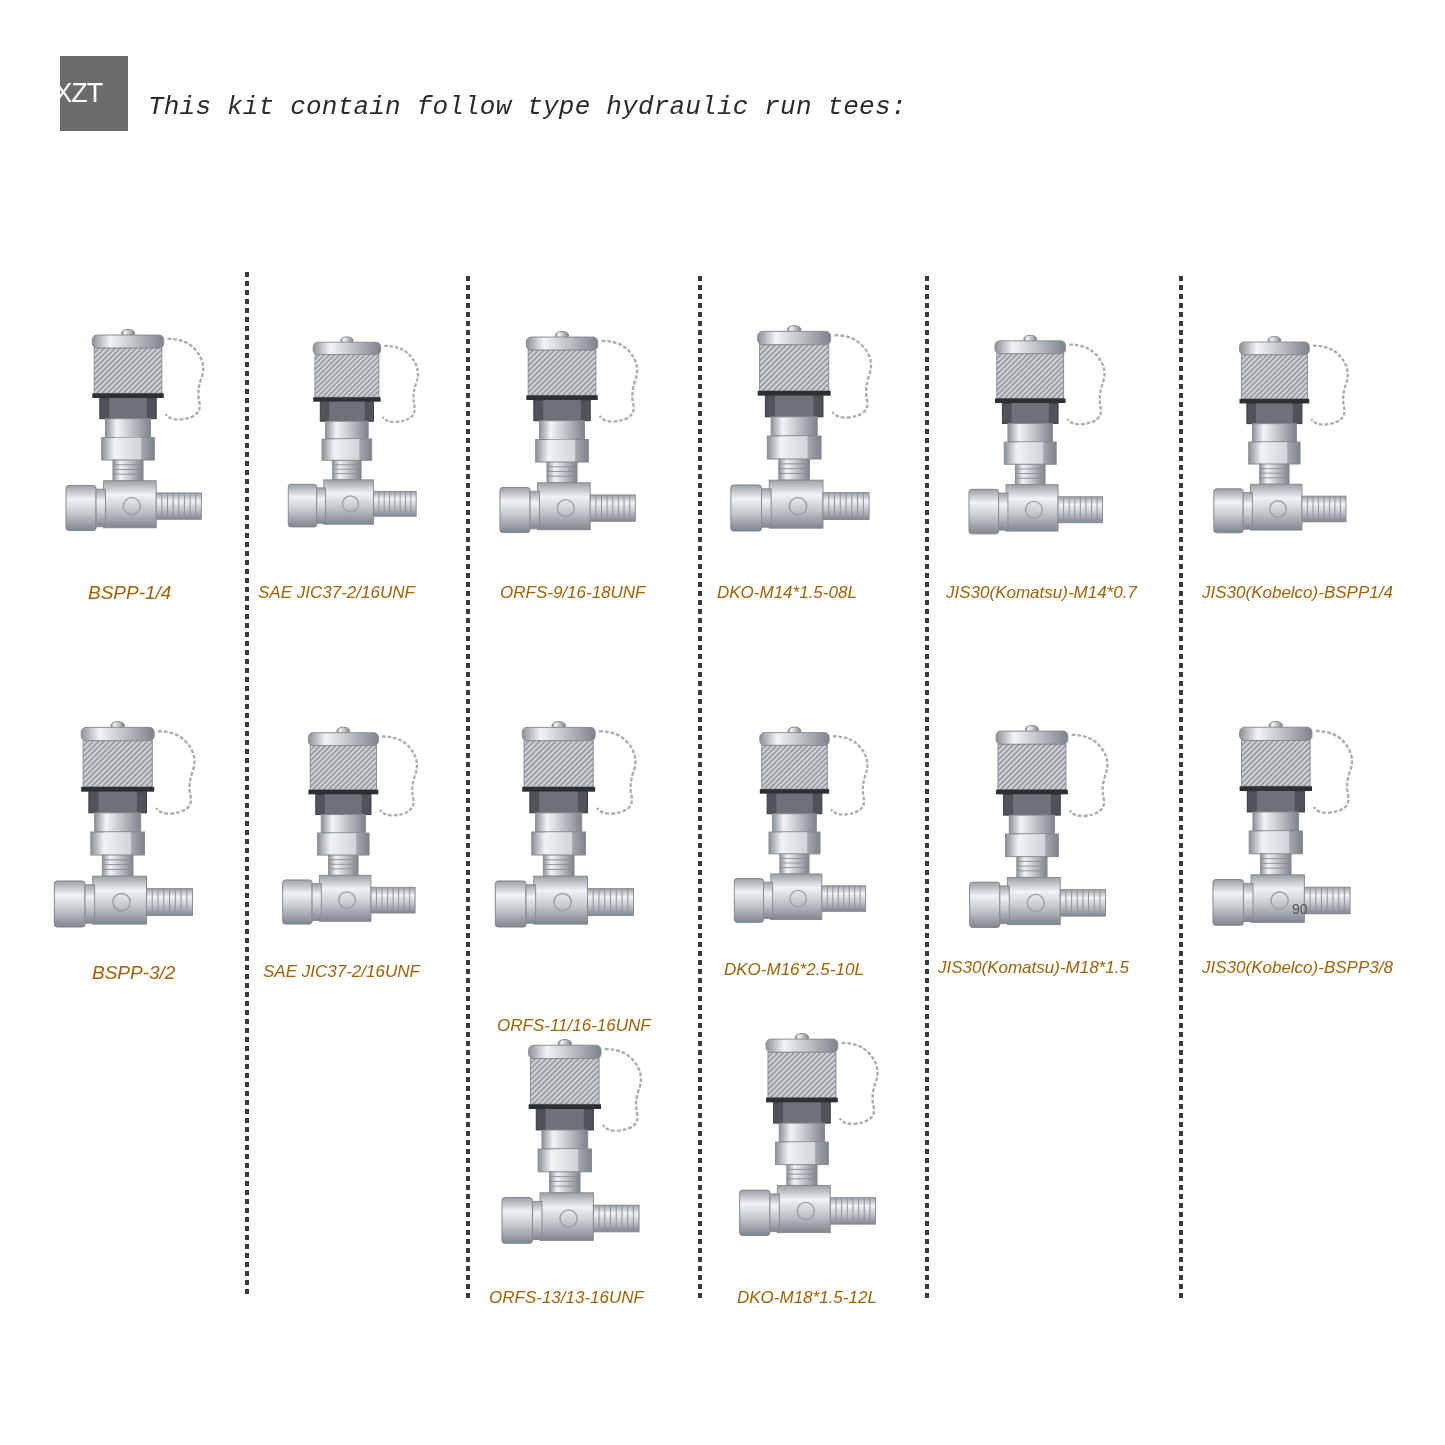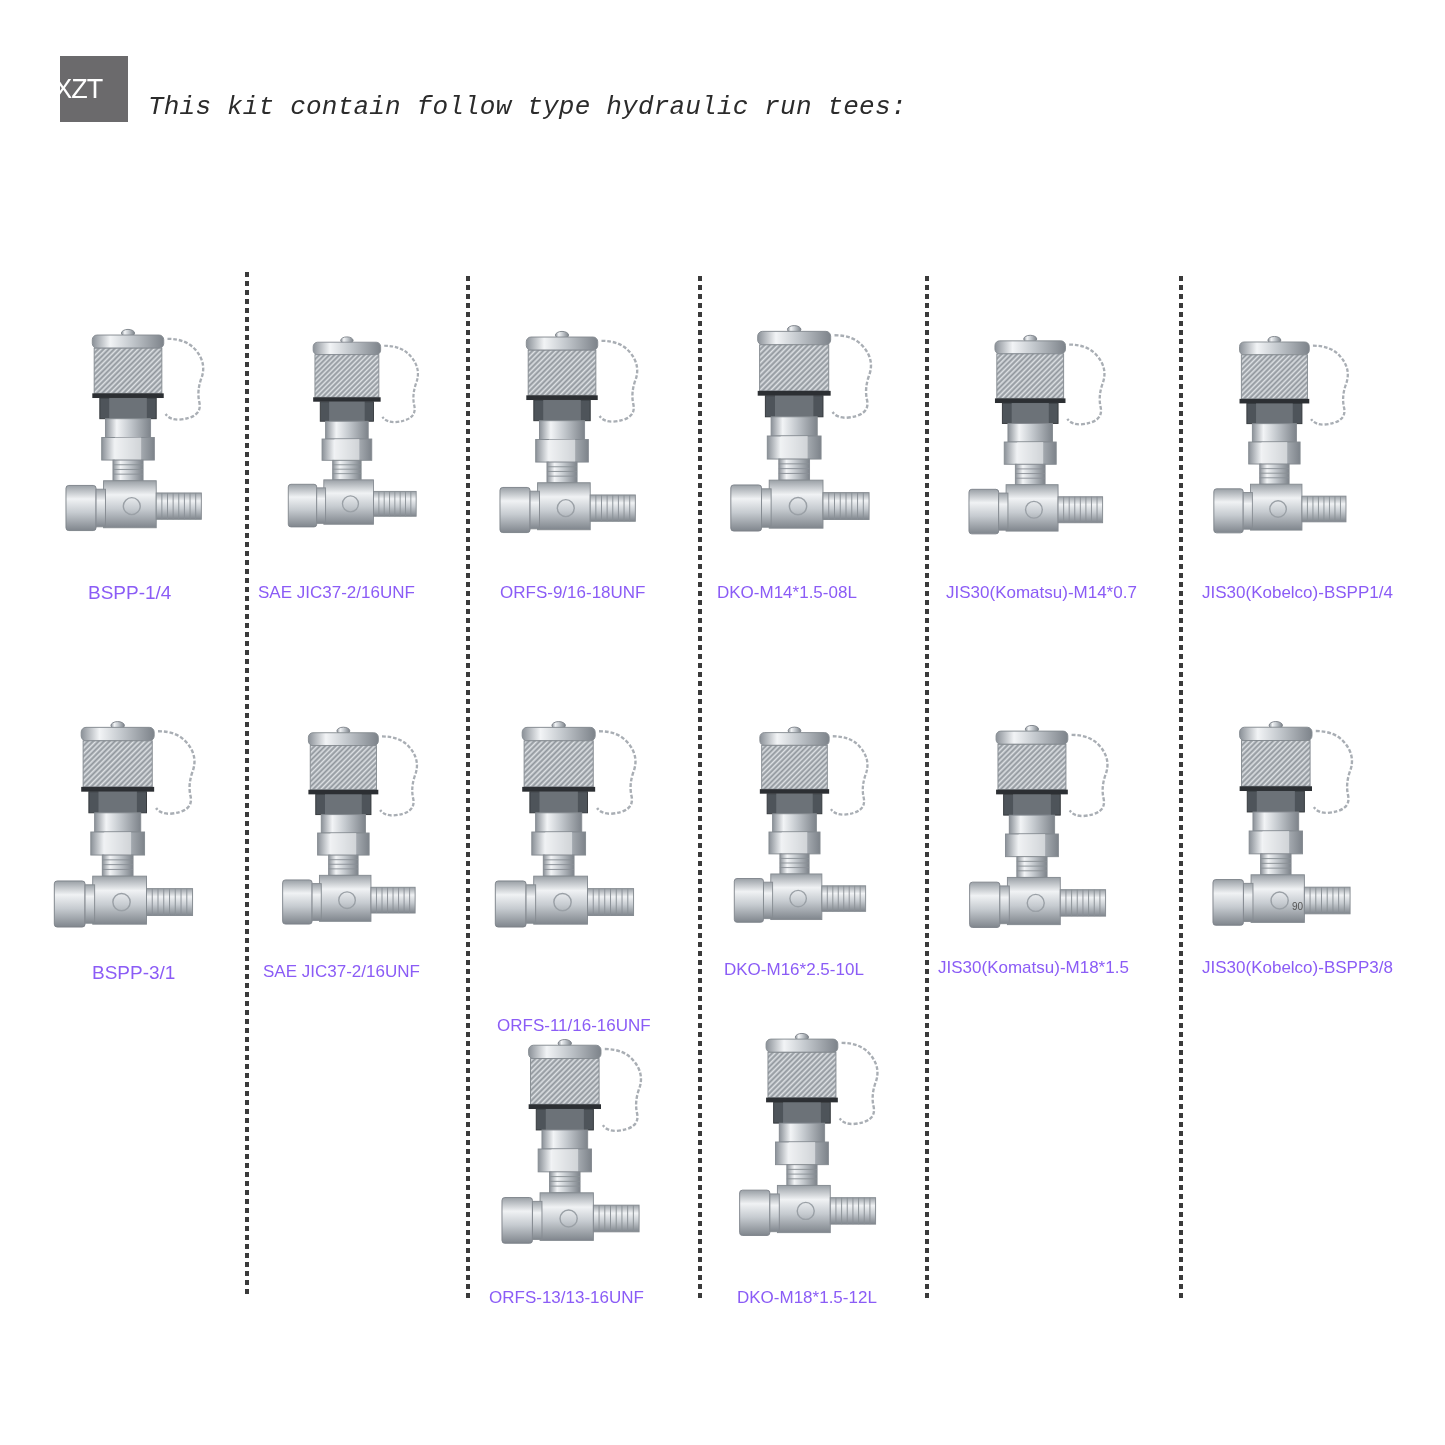--- a/index.html
+++ b/index.html
@@ -1,22 +1,22 @@
 <!DOCTYPE html>
 <html><head>
 <meta charset="utf-8">
 <style>
   html,body{margin:0;padding:0;background:#ffffff;}
   body{width:1445px;height:1445px;position:relative;overflow:hidden;font-family:"Liberation Sans","DejaVu Sans",sans-serif;}
-  .logo{position:absolute;left:60px;top:56px;width:68px;height:66px;background:#6b6a6c;color:#fff;display:flex;align-items:center;justify-content:center;font-size:27px;letter-spacing:-1px;font-family:"Liberation Sans",sans-serif;gap:28px;}
+  .logo{position:absolute;left:60px;top:56px;width:68px;height:75px;background:#6b6a6c;color:#fff;display:flex;align-items:center;justify-content:center;font-size:27px;letter-spacing:-1px;font-family:"Liberation Sans",sans-serif;gap:28px;}
   .logo sup{font-size:5px;vertical-align:bottom;margin-left:1px;}
   .headline{position:absolute;left:148px;top:92px;font-size:26px;font-style:italic;color:#2b2b2b;letter-spacing:0.2px;font-family:Liberation Mono, monospace;}
   .divider{position:absolute;width:4px;background-image:linear-gradient(#3a3a3a 0 5px, transparent 5px 9px);background-size:4px 9px;}
   .item{position:absolute;}
-  .cap{color:#8b5cf6;font-size:17px;white-space:nowrap;position:absolute;font-family:"Liberation Sans",sans-serif;}
+  .cap{font-style:italic;color:#a16207;font-size:17px;white-space:nowrap;position:absolute;font-family:"Liberation Sans",sans-serif;}
   .cap.lg{font-size:19px;}
   .fit{position:absolute;}
 </style>
 </head>
 <body>
 
 <svg width="0" height="0" style="position:absolute">
   <defs>
     <linearGradient id="mv" x1="0" x2="1" y1="0" y2="0">
       <stop offset="0" stop-color="#8b9198"></stop>
@@ -94,21 +94,21 @@
 <div class="item">
   <svg class="fit" style="left:64px;top:320px" width="160" height="235">
       <use href="#tee"></use>
     </svg>
   <div class="cap lg" style="left:88px;top:582px">BSPP-1/4</div>
 </div>
 <div class="item">
   <svg class="fit" style="left:44px;top:712px" width="180" height="240">
       <use href="#tee"></use>
     </svg>
-  <div class="cap lg" style="left:92px;top:962px">BSPP-3/1</div>
+  <div class="cap lg" style="left:92px;top:962px">BSPP-3/2</div>
 </div>
 
 <div class="item">
   <svg class="fit" style="left:282px;top:328px" width="160" height="222">
       <use href="#tee"></use>
     </svg>
   <div class="cap" style="left:258px;top:583px">SAE JIC37-2/16UNF</div>
 </div>
 <div class="item">
   <svg class="fit" style="left:276px;top:718px" width="166" height="230">
@@ -171,15 +171,15 @@
 <div class="item">
   <svg class="fit" style="left:1212px;top:326px" width="156" height="232">
       <use href="#tee"></use>
     </svg>
   <div class="cap" style="left:1202px;top:583px">JIS30(Kobelco)-BSPP1/4</div>
 </div>
 <div class="item">
   <svg class="fit" style="left:1200px;top:712px" width="184" height="238">
       <use href="#tee"></use>
     </svg>
-  <div class="cap" style="left:1292px;top:901px;font-size:10px;font-style:normal;color:#555">90</div>
+  <div class="cap" style="left:1292px;top:901px;font-size:14px;font-style:normal;color:#555">90</div>
   <div class="cap" style="left:1202px;top:958px">JIS30(Kobelco)-BSPP3/8</div>
 </div>
 
 </body></html>

